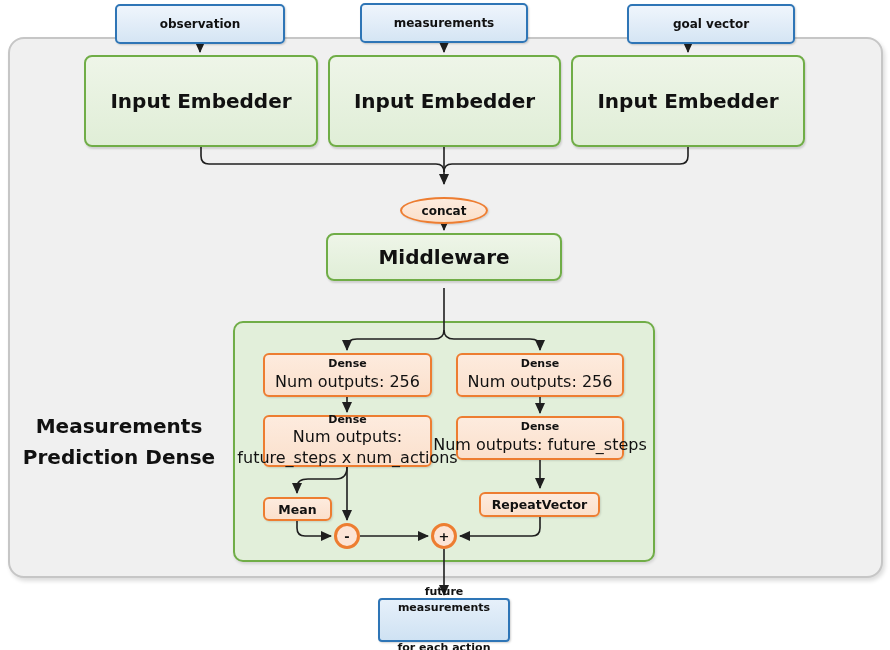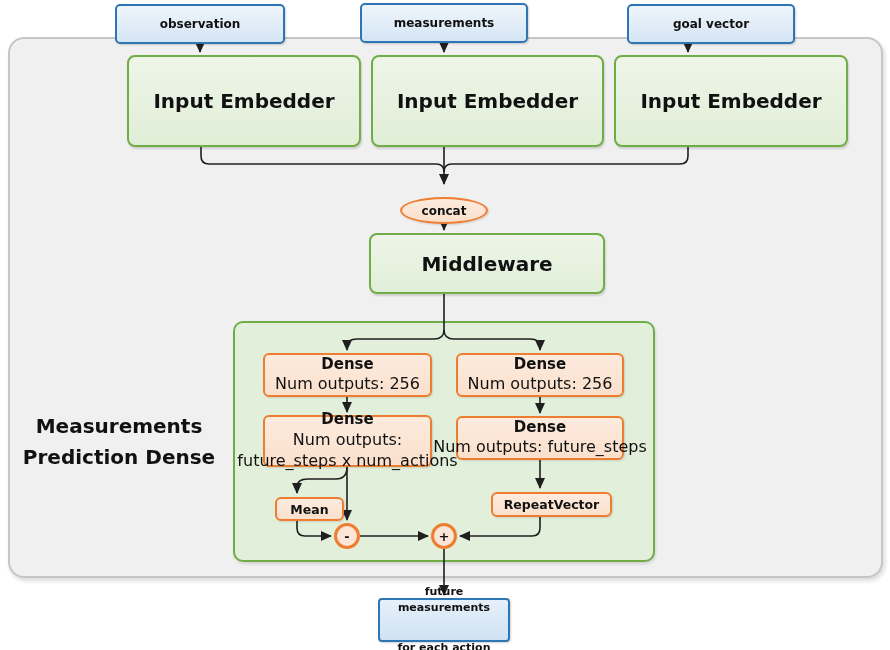--- a/index.html
+++ b/index.html
@@ -44,30 +44,29 @@
     height:40px; background:linear-gradient(#EFF5FC, #D5E5F4);
     border:2px solid var(--blue-border); border-radius:5px;
     font-size:12px; font-weight:bold;
     box-shadow:1px 1px 2px rgba(0,0,0,0.18);
   }
   .green-box {
     background:linear-gradient(#EEF5E8, #E0EED7);
     border:2.5px solid var(--green-border); border-radius:8px;
     font-size:20px; font-weight:bold;
     box-shadow:1px 2px 2px rgba(0,0,0,0.14);
-    margin-left:43px;
   }
   .orange-box {
     background:linear-gradient(#FDEBDE, #FBE0CC);
     border:2.5px solid var(--orange-border); border-radius:6px;
     box-shadow:1px 1px 2px rgba(0,0,0,0.12);
   }
-  .dense-title { font-size:15px; font-weight:bold; line-height:1.3; }
+  .dense-title { font-size:11px; font-weight:bold; line-height:1.3; }
   .dense-sub { font-size:16px; line-height:1.3; white-space:nowrap; }
-  .small-label { font-size:12.5px; font-weight:bold;margin-left:12px; }
+  .small-label { font-size:12.5px; font-weight:bold; }
   .ellipse {
     background:linear-gradient(#FDEBDE, #FAE0CB);
     border:2.5px solid var(--orange-border); border-radius:50%;
     font-size:12px; font-weight:bold;
     box-shadow:1px 1px 2px rgba(0,0,0,0.15);
   }
   .op-circle {
     width:26px; height:26px; border-radius:50%;
     background:var(--orange-fill);
     border:3px solid var(--orange-border);
@@ -150,21 +149,21 @@
     <span>Input Embedder</span>
   </div>
   <div class="node green-box" style="left:571px; top:55px; width:234px; height:92px;">
     <span>Input Embedder</span>
   </div>
 
   <div class="node ellipse" style="left:400px; top:187px; width:88px; height:27px;margin-top:10px;">
     <span>concat</span>
   </div>
 
-  <div class="node green-box" style="left:326px; top:233px; width:236px; height:61px;text-align:center;">
+  <div class="node green-box" style="left:326px; top:233px; width:236px; height:48px;text-align:center;">
     <span>Middleware</span>
   </div>
 
   <div class="node orange-box" style="left:263px; top:353px; width:169px; height:44px;">
     <div class="dense-title">Dense</div>
     <div class="dense-sub">Num outputs: 256</div>
   </div>
   <div class="node orange-box" style="left:263px; top:415px; width:169px; height:52px;">
     <div class="dense-title">Dense</div>
     <div class="dense-sub">Num outputs:</div>

